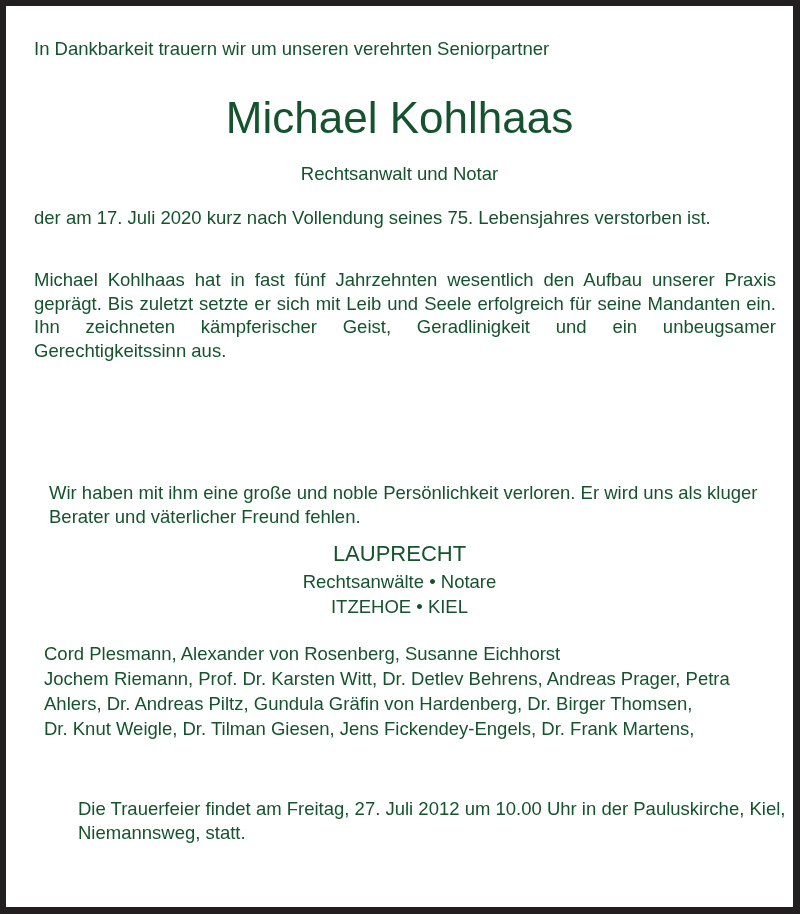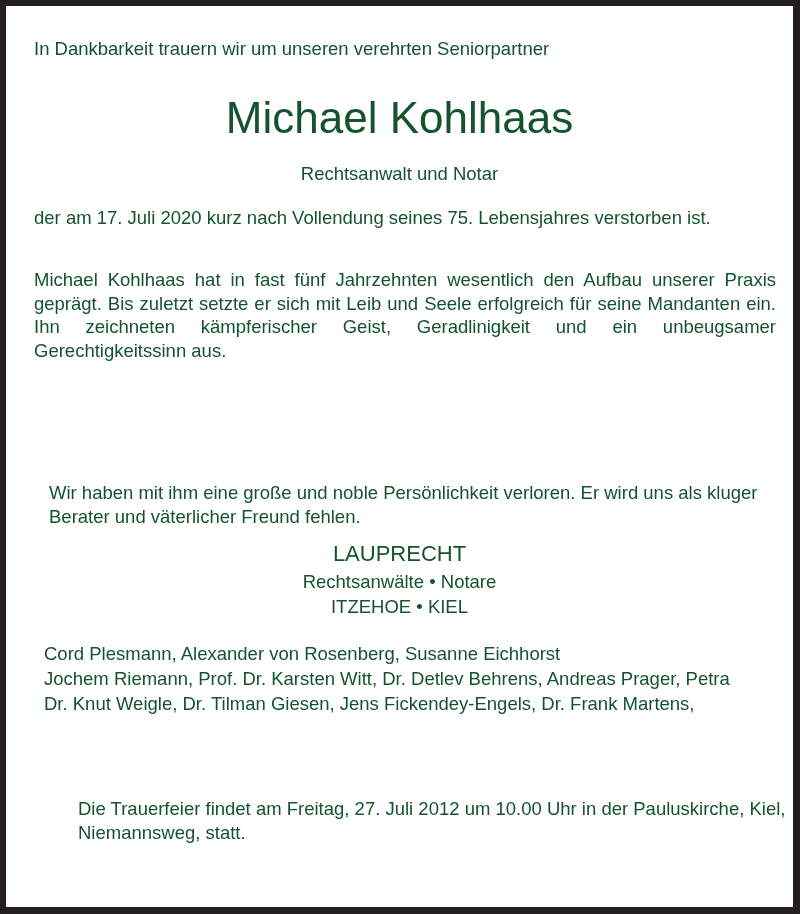--- a/index.html
+++ b/index.html
@@ -38,17 +38,18 @@
   <p class="p just para1">Michael Kohlhaas hat in fast fünf Jahrzehnten wesentlich den Aufbau unserer Praxis geprägt. Bis zuletzt setzte er sich mit Leib und Seele erfolgreich für seine Mandanten ein. Ihn zeichneten kämpferischer Geist, Geradlinigkeit und ein unbeugsamer Gerechtigkeitssinn aus.</p>
   <p class="p para3">Wir haben mit ihm eine große und noble Persönlichkeit verloren. Er wird uns als kluger Berater und väterlicher Freund fehlen.</p>
 
   <p class="p center firm">LAUPRECHT</p>
   <p class="p center firm-sub">Rechtsanwälte • Notare</p>
   <p class="p center firm-city">ITZEHOE • KIEL</p>
 
   <div class="p partners">
     <div>Cord Plesmann, Alexander von Rosenberg, Susanne Eichhorst</div>
     <div>Jochem Riemann, Prof. Dr. Karsten Witt, Dr. Detlev Behrens, Andreas Prager, Petra</div>
+    <div>Ahlers, Dr. Andreas Piltz, Gundula Gräfin von Hardenberg, Dr. Birger Thomsen,</div>
     <div>Dr. Knut Weigle, Dr. Tilman Giesen, Jens Fickendey-Engels, Dr. Frank Martens,</div>
   </div>
 
   <p class="p funeral">Die Trauerfeier findet am Freitag, 27. Juli 2012 um 10.00 Uhr in der Pauluskirche, Kiel, Niemannsweg, statt.</p>
 </div>
 
 </body></html>

